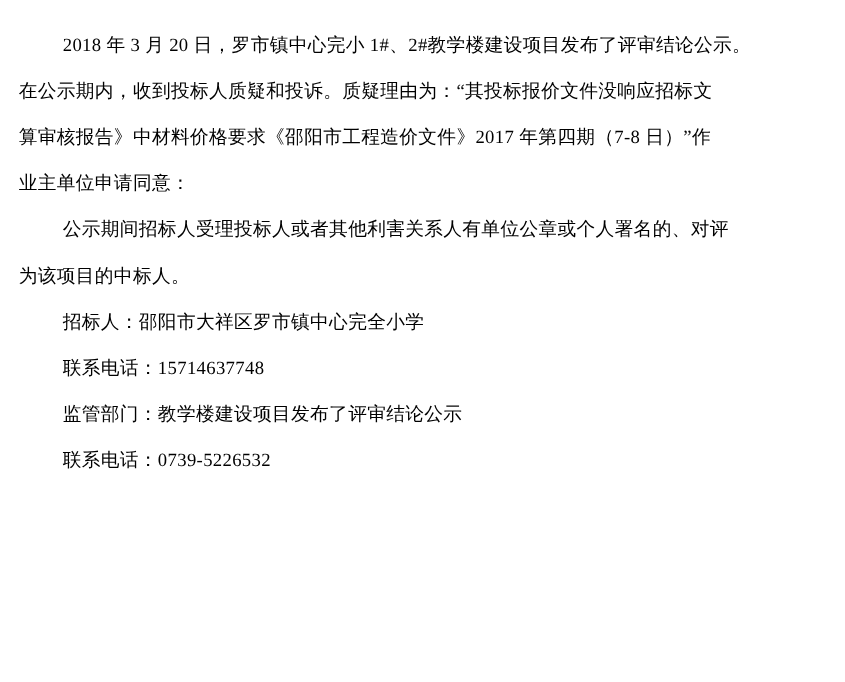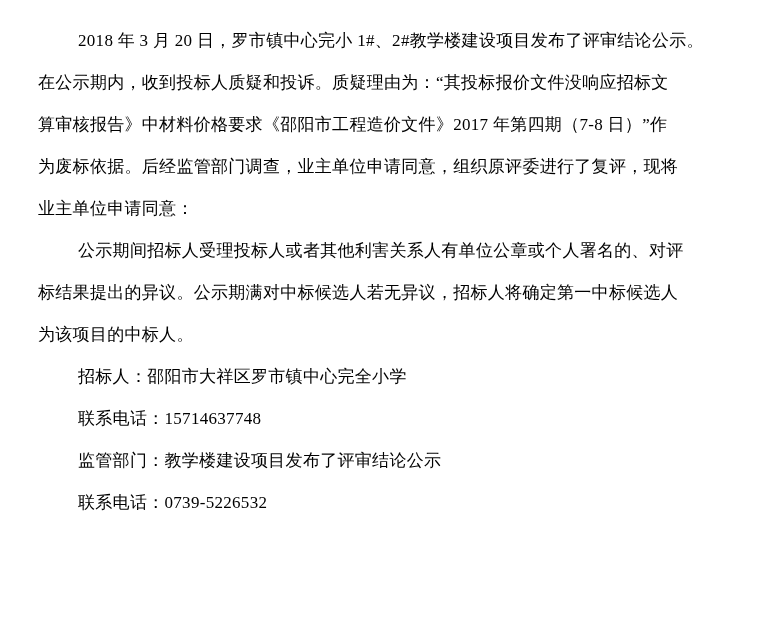--- a/index.html
+++ b/index.html
@@ -10,21 +10,21 @@
   body {
     width: 768px;
     height: 620px;
     overflow: hidden;
     font-family: "Liberation Serif", "DejaVu Serif", serif;
   }
   .page {
     box-sizing: border-box;
     width: 768px;
     height: 620px;
-    padding: 20px 28px 0 38px;
+    padding: 20px 28px 0 17px;
     background: #ffffff;
     color: #000000;
   }
   .line {
     font-size: 17px;
     line-height: 42px;
     height: 42px;
     white-space: nowrap;
     letter-spacing: 0.3px;
     text-align: left;
@@ -33,22 +33,20 @@
     text-indent: 40px;
   }
 </style>
 </head>
 <body>
 
 <div class="page">
   <div class="line indent">2018 年 3 月 20 日，罗市镇中心完小 1#、2#教学楼建设项目发布了评审结论公示。</div>
   <div class="line">在公示期内，收到投标人质疑和投诉。质疑理由为：“其投标报价文件没响应招标文</div>
   <div class="line">算审核报告》中材料价格要求《邵阳市工程造价文件》2017 年第四期（7-8 日）”作</div>
-  <div class="line">为废标依据。后经监管部门调查，业主单位申请同意，组织原评委进行了复评，现将</div>
   <div class="line">业主单位申请同意：</div>
   <div class="line indent">公示期间招标人受理投标人或者其他利害关系人有单位公章或个人署名的、对评</div>
-  <div class="line">标结果提出的异议。公示期满对中标候选人若无异议，招标人将确定第一中标候选人</div>
   <div class="line">为该项目的中标人。</div>
   <div class="line indent">招标人：邵阳市大祥区罗市镇中心完全小学</div>
   <div class="line indent">联系电话：15714637748</div>
   <div class="line indent">监管部门：教学楼建设项目发布了评审结论公示</div>
   <div class="line indent">联系电话：0739-5226532</div>
 </div>
 
 </body></html>

